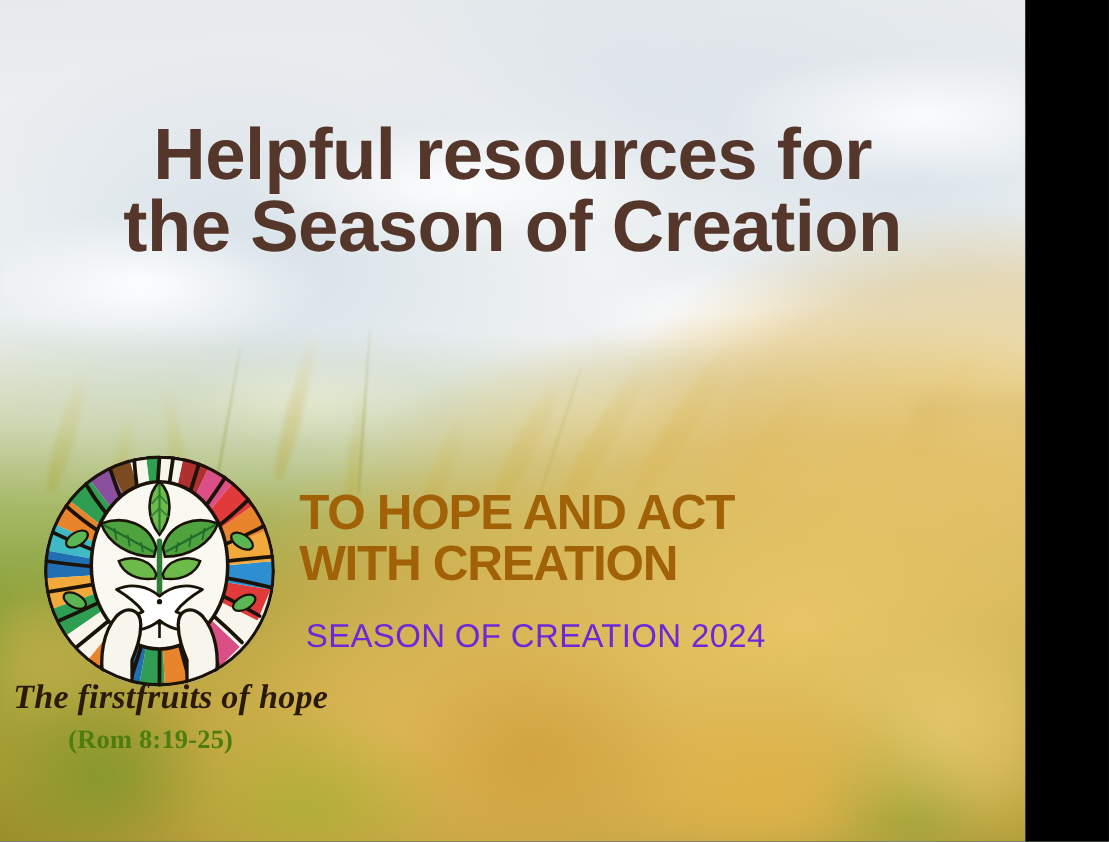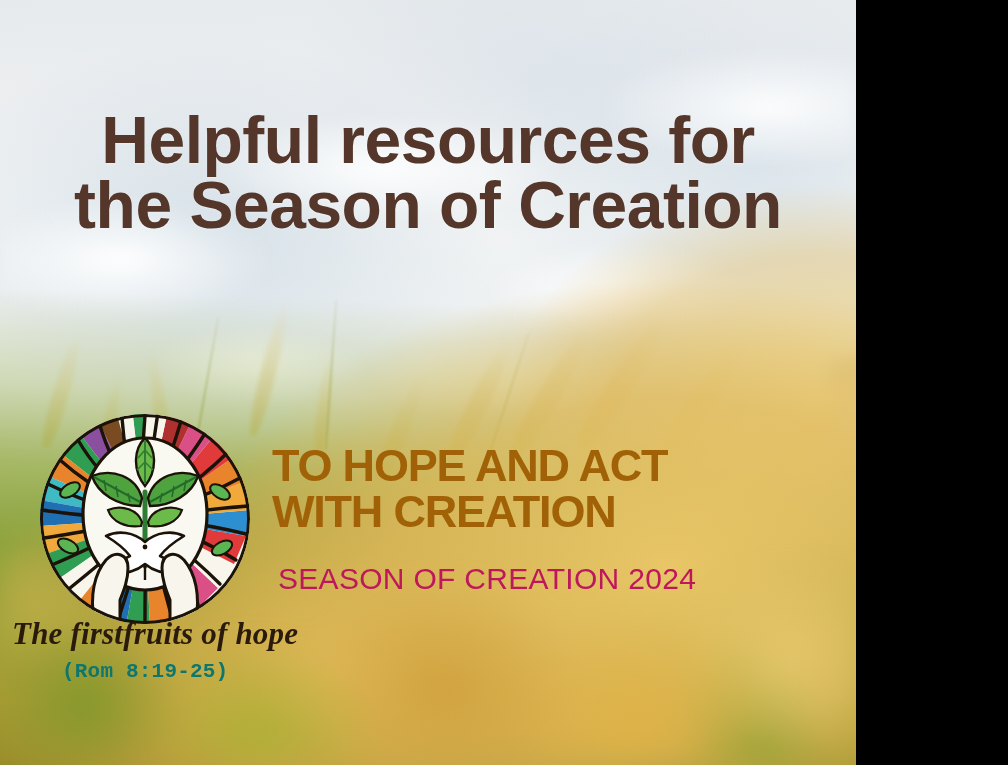--- a/index.html
+++ b/index.html
@@ -6,21 +6,21 @@
     margin: 0;
     padding: 0;
     background: #000;
   }
   body {
     font-family: "Liberation Sans", sans-serif;
   }
 
   #slide {
     position: relative;
-    width: 856px;
+    width: 932px;
     height: 765px;
     overflow: hidden;
     background: #eef1f3;
   }
 
   
   .bg-layer { position: absolute; inset: 0; }
 
   
   .bg-sky {
@@ -138,45 +138,45 @@
     font-family: "Liberation Sans", sans-serif;
     font-weight: 700;
     font-size: 45px;
     line-height: 1.02;
     letter-spacing: -1.2px;
     white-space: pre-line;
   }
   .season-line {
     position: absolute;
     left: 278px; top: 562px;
-    color: #be185d;
+    color: #6d28d9;
     font-family: "Liberation Sans", sans-serif;
     font-weight: 400;
     font-size: 30px;
     letter-spacing: 0.3px;
   }
 
   
   .scripture {
     position: absolute;
     left: 12px; top: 616px;
     color: #2a1a0c;
     font-family: Liberation Serif, serif;
     font-style: italic;
     font-weight: 700;
     font-size: 31px;
     letter-spacing: 0.2px;
   }
   .reference {
     position: absolute;
     left: 62px; top: 660px;
-    color: #0f766e;
-    font-family: Liberation Mono, monospace;
+    color: #4d7c0f;
+    font-family: Liberation Serif, serif;
     font-weight: 700;
-    font-size: 21px;
+    font-size: 24px;
     letter-spacing: 0.2px;
   }
 </style>
 </head>
 <body>
 
 <div id="slide">
 
   <div class="bg-layer bg-sky"></div>
   <div class="bg-layer bg-clouds"></div>

